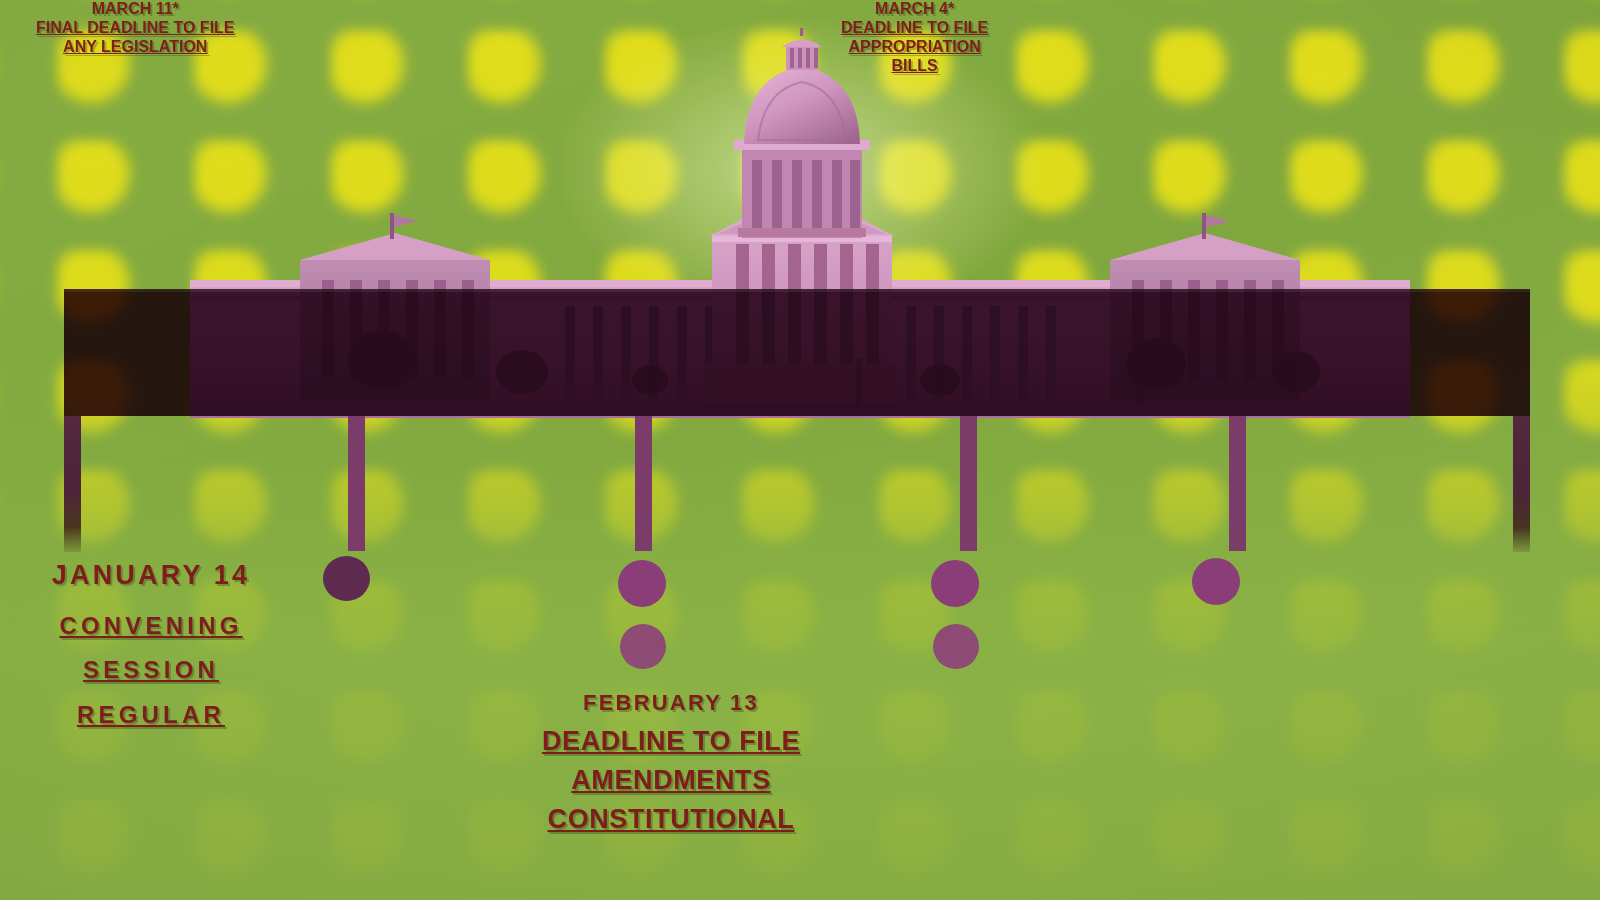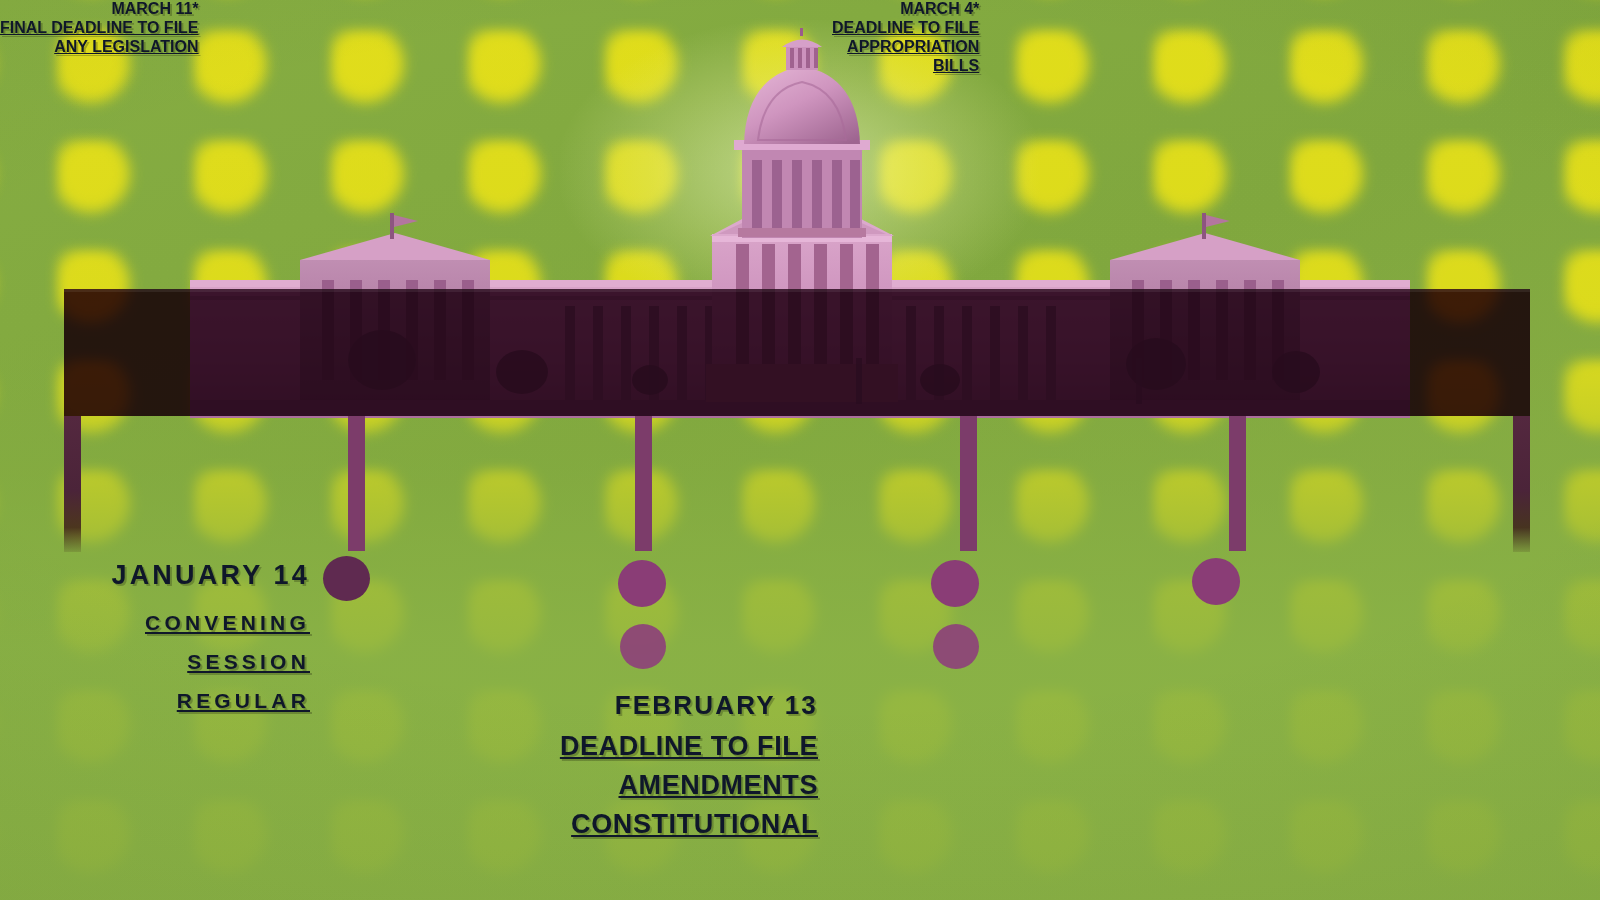--- a/index.html
+++ b/index.html
@@ -101,48 +101,49 @@
     position: absolute;
     border-radius: 50%;
     background: #8a3d76;
   }
   .dot.dark { background: #5f2a50; }
   .dot.soft { background: #8d4379; opacity: 0.93; }
 
   
   .label {
     position: absolute;
-    color: #0f172a;
-    text-align: right;
+    color: #7f1d1d;
+    text-align: center;
     text-transform: uppercase;
     text-shadow: 2px 2px 0 rgba(40,50,15,0.30);
     line-height: 1.18;
+    padding-left: 36px;
   }
   .label .date {
     display: block;
     font-weight: bold;
     white-space: nowrap;
   }
   .label .desc { display: block; font-weight: bold; text-decoration: underline; }
   .label .desc span { display: block; white-space: nowrap; }
 
   
-  #lbl-jan14 { left: 0px;    top: 560px;  width: 266px; margin-left: 44px; }
+  #lbl-jan14 { left: 0px;    top: 560px;  width: 266px; }
   #lbl-jan14 .date { font-size: 27px; letter-spacing: 3.2px; }
-  #lbl-jan14 .desc { font-size: 21px; letter-spacing: 4.2px; margin-top: 12px; line-height: 1.85; }
+  #lbl-jan14 .desc { font-size: 24px; letter-spacing: 4.2px; margin-top: 12px; line-height: 1.85; }
 
   #lbl-jan28 { left: 190px;  top: 607px;  width: 330px; }
   #lbl-jan28 .date { font-size: 27px; letter-spacing: 2.8px; }
   #lbl-jan28 .desc { font-size: 23px; letter-spacing: 0.6px; margin-top: 9px; line-height: 1.62; }
 
   #lbl-feb13 { left: 488px;  top: 690px;  width: 330px; }
-  #lbl-feb13 .date { font-size: 26px; letter-spacing: 2.2px; }
+  #lbl-feb13 .date { font-size: 22px; letter-spacing: 2.2px; }
   #lbl-feb13 .desc { font-size: 27px; letter-spacing: 0.6px; margin-top: 6px; line-height: 1.45; }
 
-  #lbl-mar4  { left: 832px;  top": 0;  top: 690px;  width: 300px; }
+  #lbl-mar4  { left: 805px;  top": 0;  top: 690px;  width: 300px; }
   #lbl-mar4 .date { font-size: 29px; letter-spacing: 2.2px; }
   #lbl-mar4 .desc { font-size: 27px; letter-spacing: 0.5px; margin-top: 6px; line-height: 1.45; }
 
   #lbl-mar11 { left: 1030px; top: 608px;  width: 372px; }
   #lbl-mar11 .date { font-size: 29px; letter-spacing: 2.2px; }
   #lbl-mar11 .desc { font-size: 27px; letter-spacing: 0.4px; margin-top: 6px; line-height: 1.45; }
 
   /* footnote */
   #footnote {
     position: absolute;

